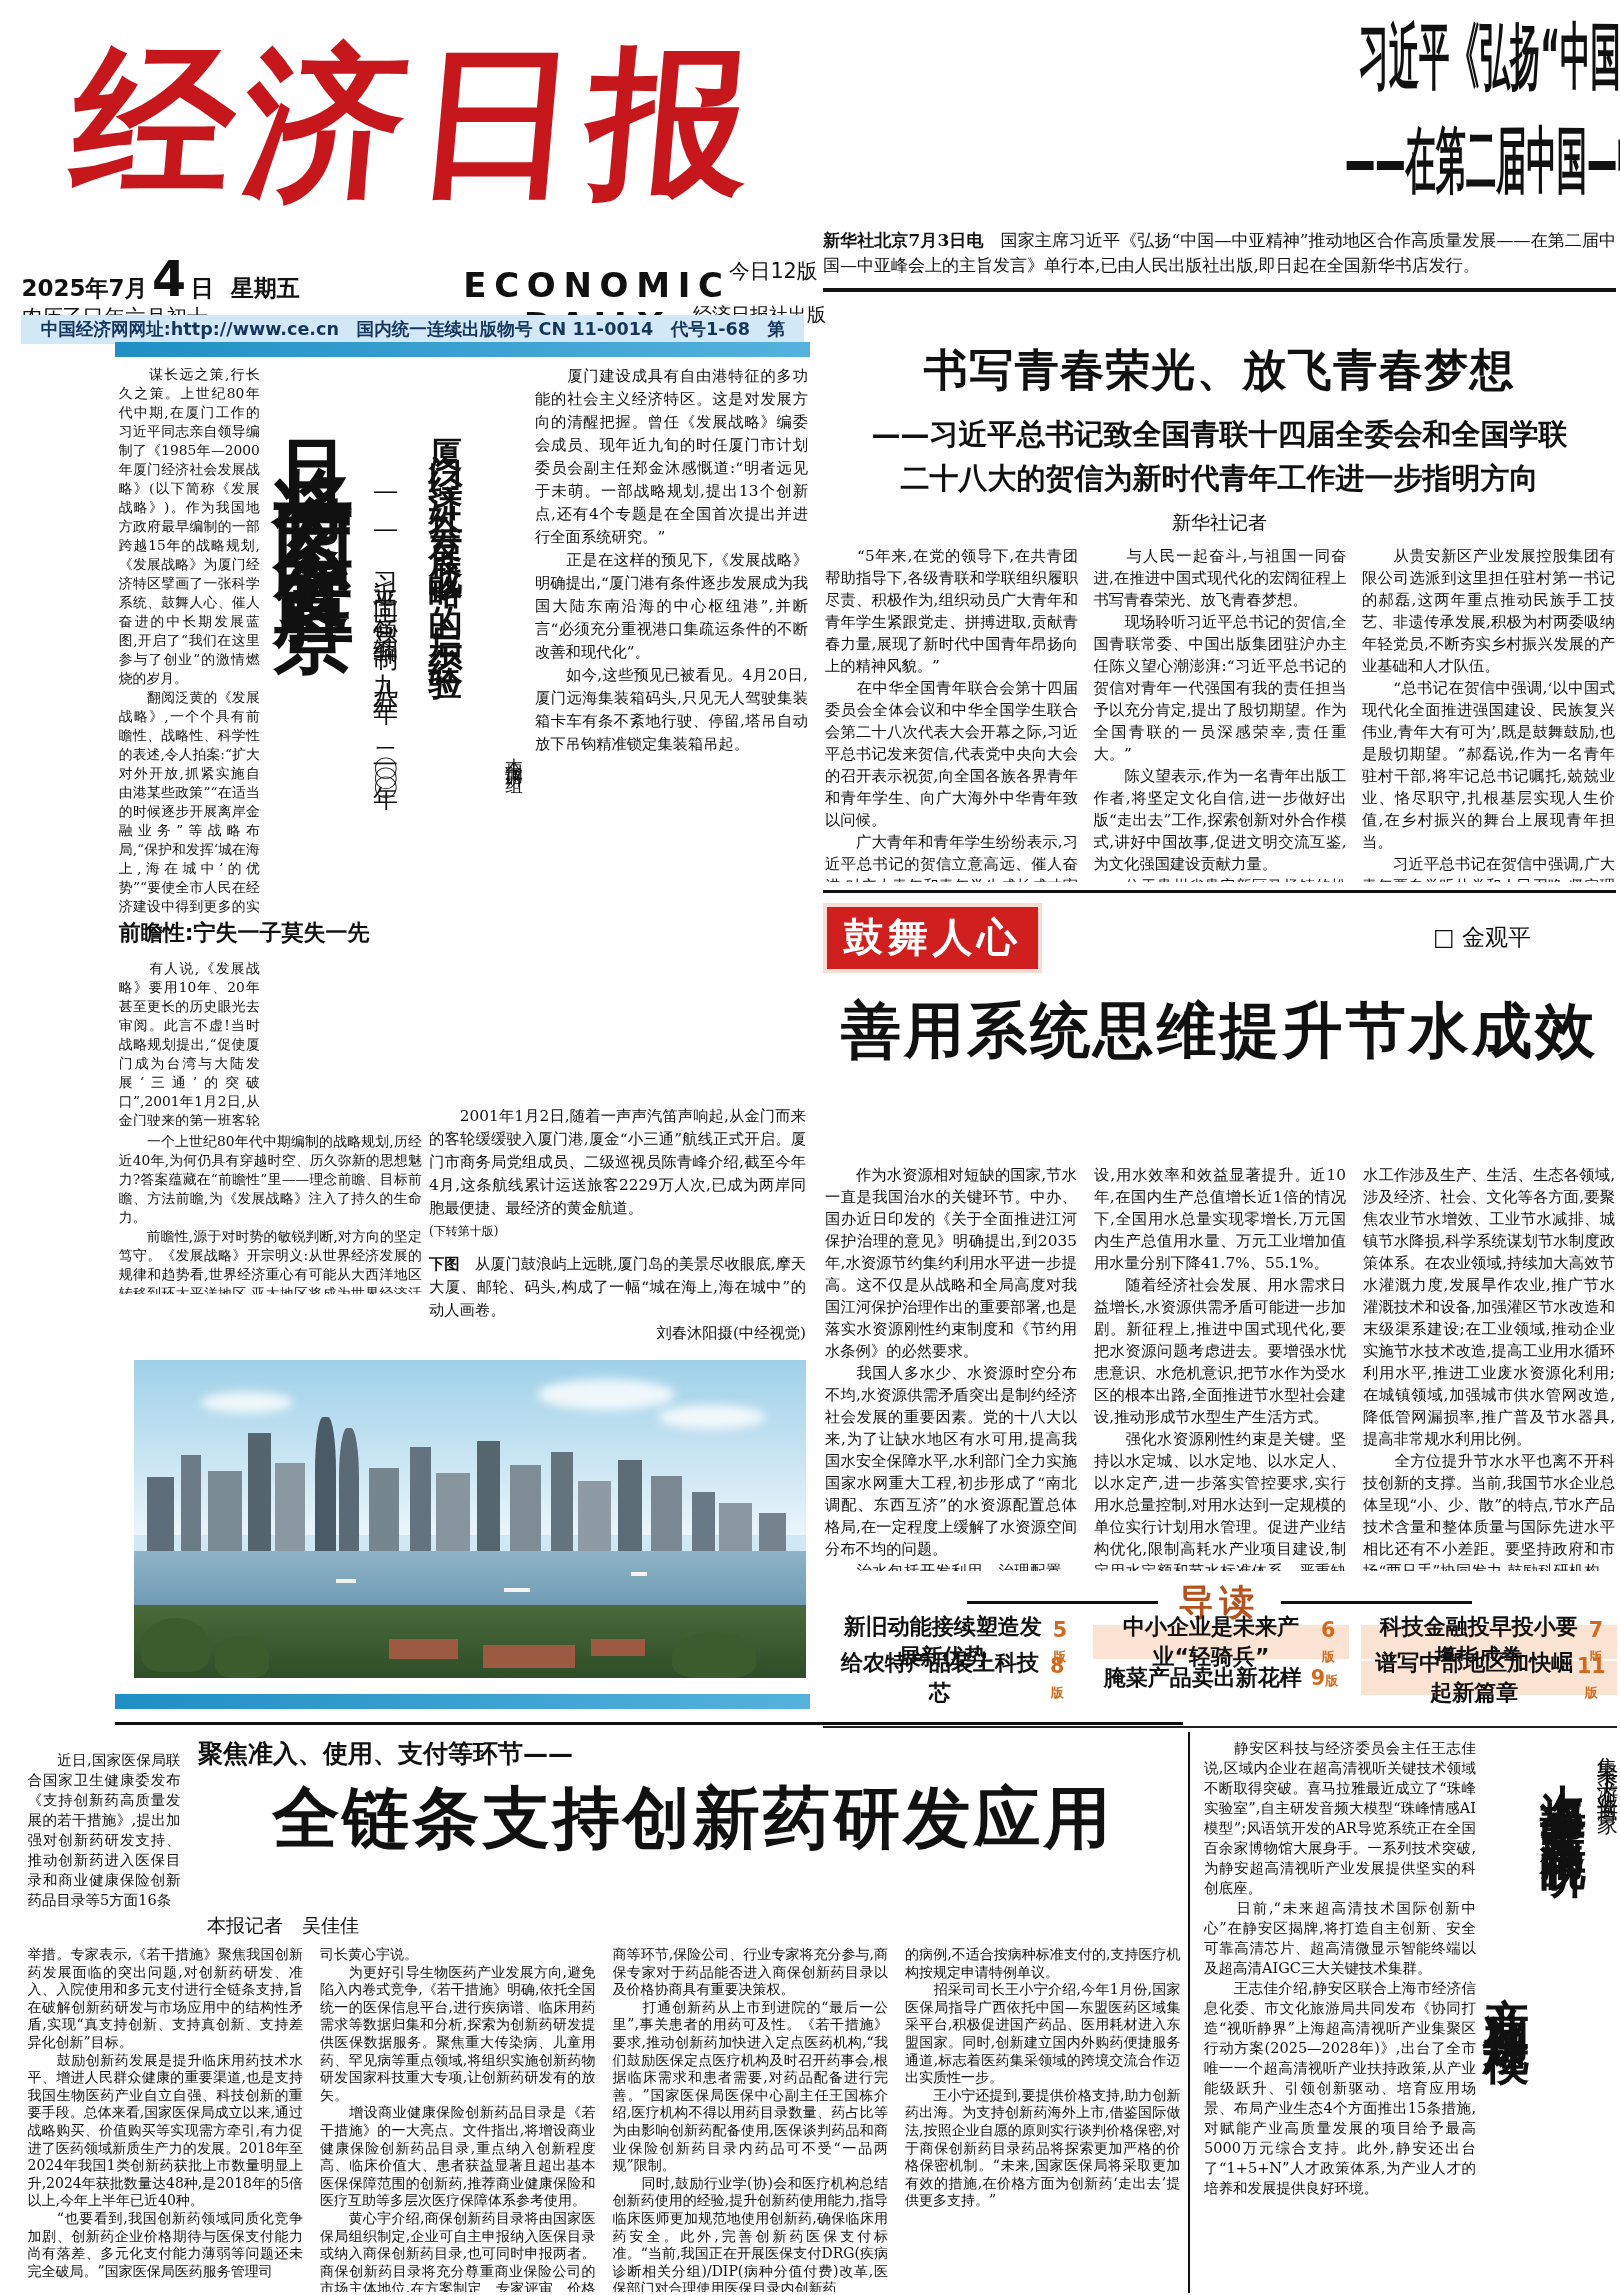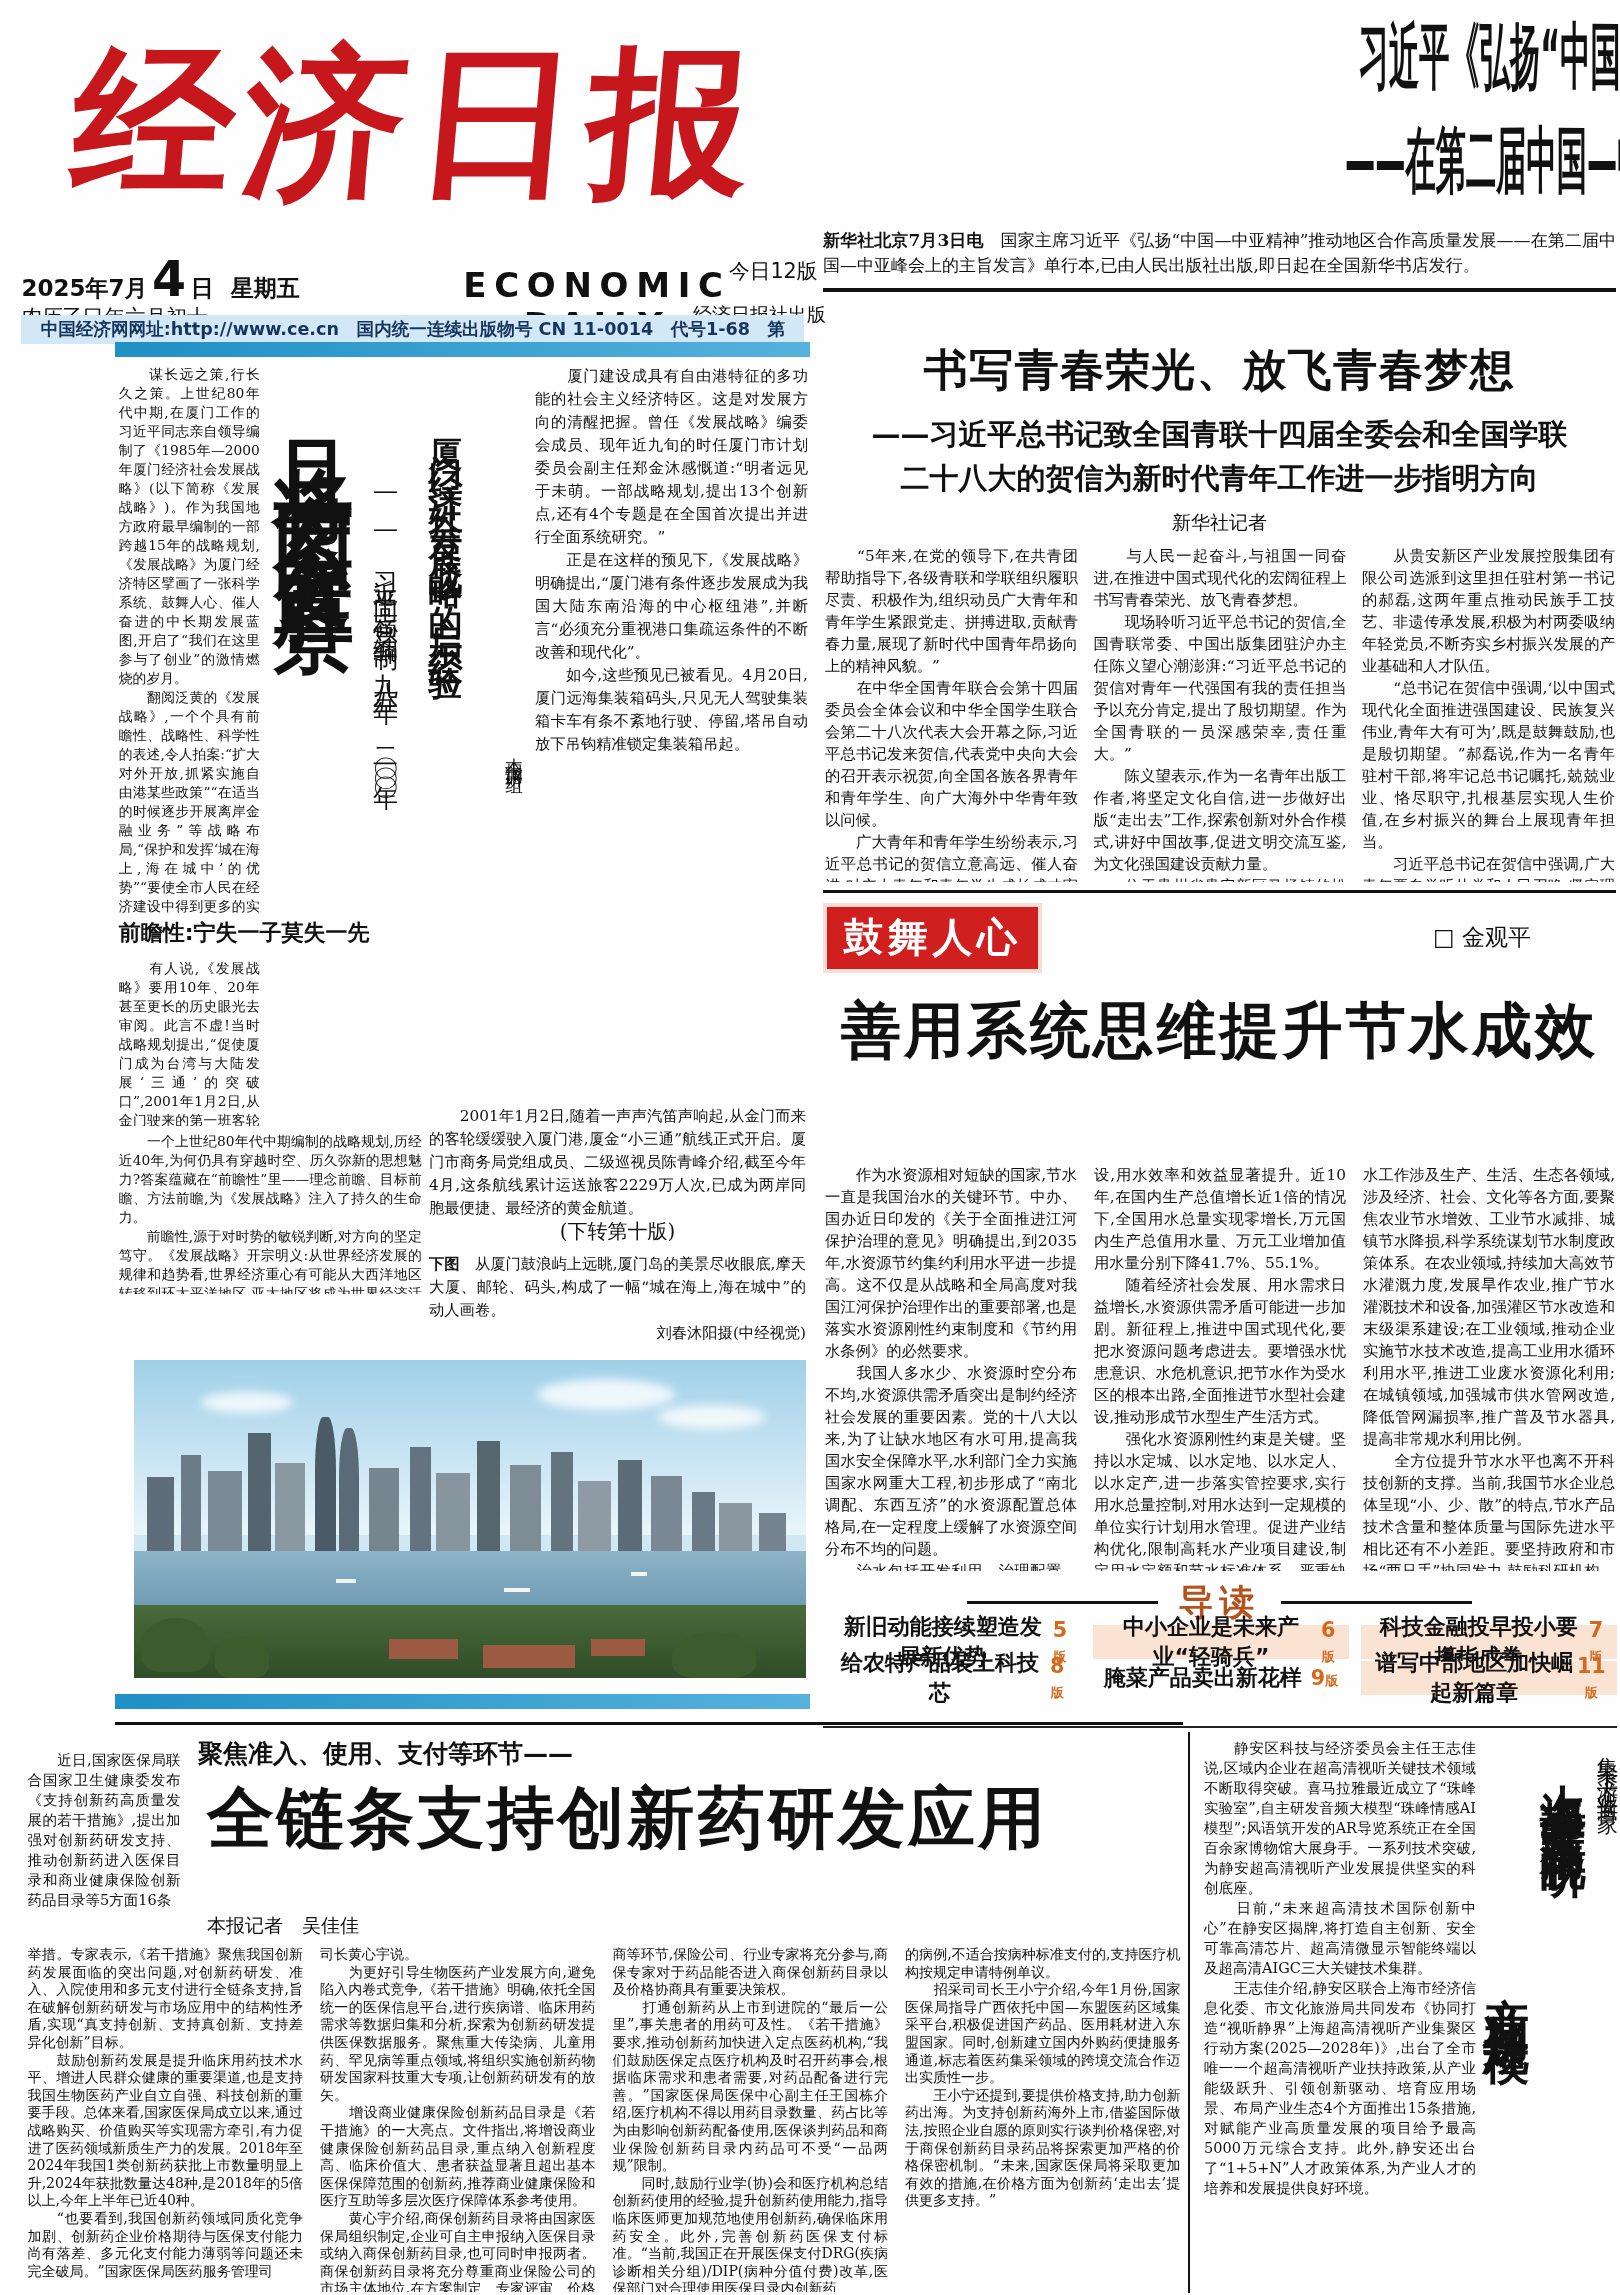--- a/index.html
+++ b/index.html
@@ -63,39 +63,39 @@
   #xmA{left:3.8px;top:23px;width:141px;height:551px;font-size:13.8px;line-height:19px;}
   #xmTitle{left:153px;top:34px;height:773px;font-size:80px;font-weight:900;letter-spacing:26px;line-height:92px;}
   #xmKs{left:254px;top:134px;height:835px;font-size:25px;letter-spacing:9.2px;}
   #xmKb{left:308px;top:69px;height:835px;font-size:34px;font-weight:900;letter-spacing:15.3px;}
   #xmBy{left:387px;top:402px;height:153px;font-size:17.6px;letter-spacing:4.6px;}
   #xmB{left:420px;top:23px;width:273px;height:735px;font-size:15.3px;line-height:23px;}
   #xmSub{left:3.8px;top:576px;width:299px;font-size:22px;font-weight:900;}
   #xmC{left:3.8px;top:617px;width:141px;height:167px;font-size:13.8px;line-height:19px;}
   #xmE{left:3.8px;top:790px;width:303px;height:162px;font-size:13.8px;line-height:19px;}
   #xmF{left:314px;top:763px;width:377px;font-size:15.3px;line-height:23px;}
-  #xmTurn{text-align:center;font-size:20px;}
+  #xmTurn{text-align:left;font-size:12px;}
   #xmCap{left:314px;top:911px;width:377px;font-size:15.3px;line-height:23px;}
   #xmCredit{text-align:right;}
   
   #photo{left:19px;top:1018px;width:672px;height:318px;overflow:hidden;background:#cfe8f4;}
   #sky{position:absolute;inset:0 0 45% 0;background:linear-gradient(#9fd0e8,#eaf5fb);}
   .cloud{position:absolute;background:#fff;border-radius:50%;filter:blur(4.6px);opacity:.8;}
   #sea{position:absolute;left:0;right:0;bottom:23%;height:17%;background:linear-gradient(#8fb4c8,#6f9cb4);}
   #skyline{position:absolute;left:0;right:0;bottom:40%;height:42%;}
   .b{position:absolute;bottom:0;}
   #green{position:absolute;left:0;right:0;bottom:0;height:23%;background:linear-gradient(#4a6b3a,#2f4d28);}
   .tree{position:absolute;background:#3c5c2e;border-radius:50% 50% 30% 30%;}
   .roof{position:absolute;background:#9c5a42;}
   .boat{position:absolute;background:#f4f4f0;height:3.8px;}
   
   #drugrule{left:115px;top:1722px;width:1068px;height:3.1px;}
   #dintro{left:27.6px;top:1750px;width:153px;height:195px;font-size:14.5px;line-height:20px;}
   #dkicker{left:198px;top:1737px;font-size:25px;font-weight:900;}
-  #dhead{left:207px;top:1773px;width:972px;font-size:67px;font-weight:900;letter-spacing:3.1px;}
+  #dhead{left:207px;top:1773px;width:972px;text-align:center;font-size:67px;font-weight:900;letter-spacing:3.1px;}
   #dby{left:207px;top:1913px;width:972px;text-align:left;font-size:19px;}
   #dcols{left:27.6px;top:1946px;width:1153px;height:346px;display:flex;gap:17px;}
   #dcols .col{flex:1;font-size:14px;line-height:17.6px;}
   
   #vdiv{left:1188px;top:1732px;width:2.3px;height:561px;}
   #shbody{left:1204px;top:1738px;width:272px;height:555px;font-size:14.5px;line-height:20px;}
   #shTR{left:1533px;top:1747px;height:505px;font-size:46px;font-weight:900;letter-spacing:8.4px;}
   #shTL{left:1476px;top:1960px;height:333px;font-size:46px;font-weight:900;letter-spacing:8.4px;}
   #shNote{left:1593px;top:1740px;height:299px;font-size:21.4px;letter-spacing:6.1px;}
 </style>

